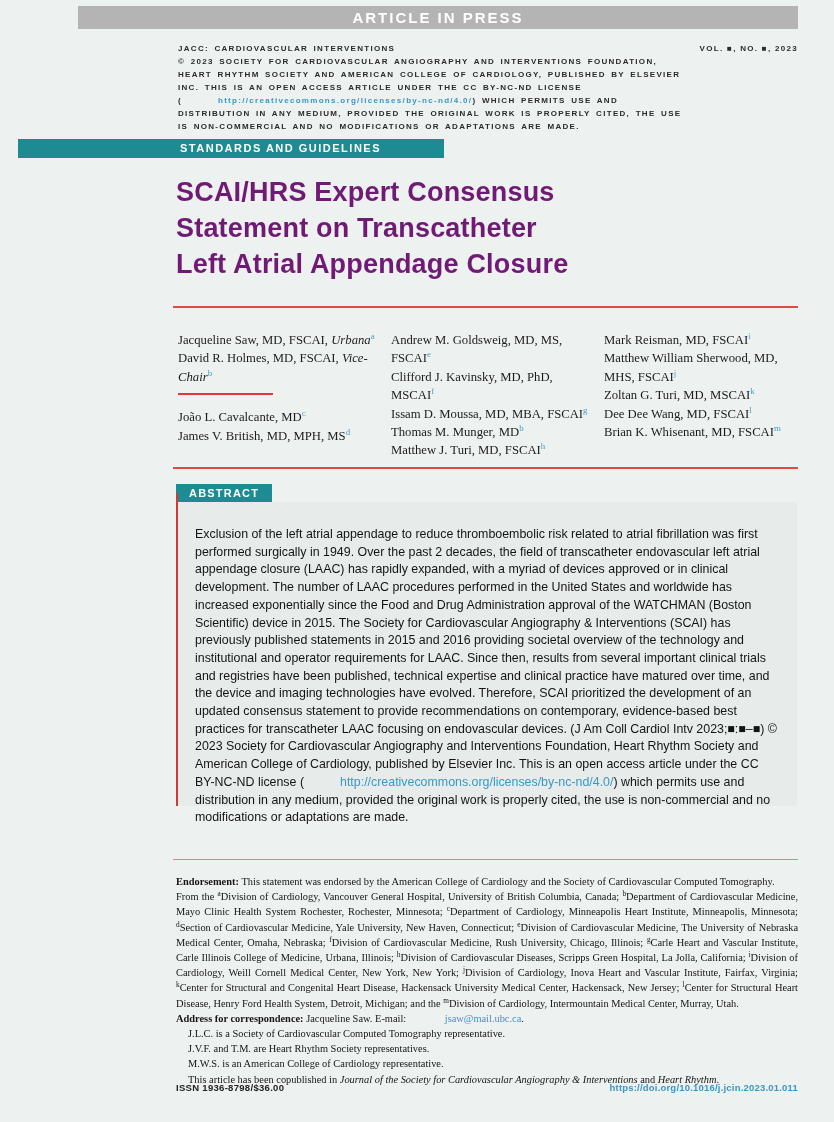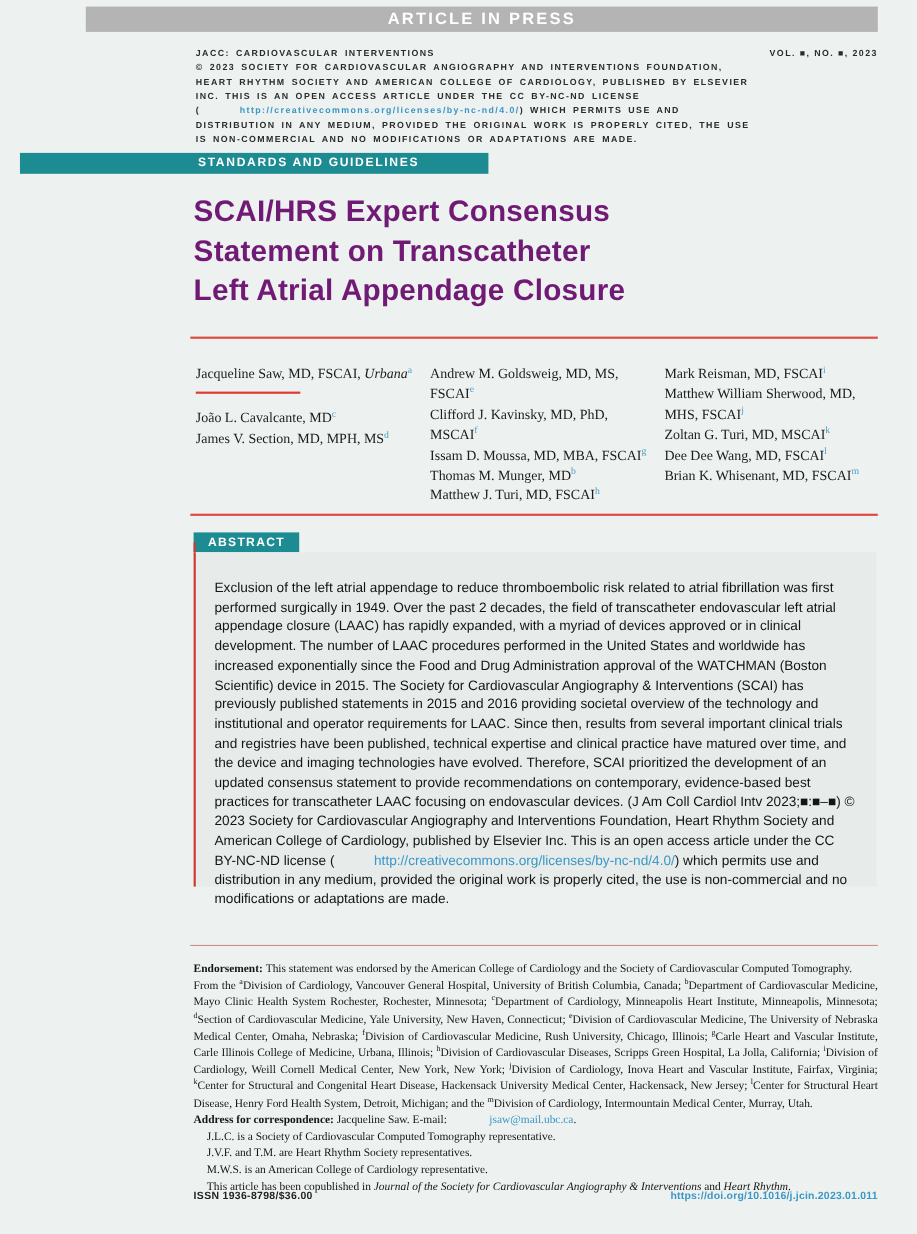--- a/index.html
+++ b/index.html
@@ -78,23 +78,24 @@
   <div class="title">
     <div>SCAI/HRS Expert Consensus</div>
     <div>Statement on Transcatheter</div>
     <div>Left Atrial Appendage Closure</div>
   </div>
 
   <div class="rule rule-1"></div>
 
   <div class="authors-col col1">
     <div class="author"><span>Jacqueline Saw, MD, FSCAI, </span><em>Urbana</em><sup>a</sup></div>
+    <div class="author"><span>David R. Holmes, MD, FSCAI, </span><em>Vice-Chair</em><sup>b</sup></div>
     <div class="authors-divider"></div>
     <div class="author"><span>João L. Cavalcante, MD</span><sup>c</sup></div>
-    <div class="author"><span>James V. Section, MD, MPH, MS</span><sup>d</sup></div>
+    <div class="author"><span>James V. British, MD, MPH, MS</span><sup>d</sup></div>
   </div>
 
   <div class="authors-col col2">
     <div class="author"><span>Andrew M. Goldsweig, MD, MS, FSCAI</span><sup>e</sup></div>
     <div class="author"><span>Clifford J. Kavinsky, MD, PhD, MSCAI</span><sup>f</sup></div>
     <div class="author"><span>Issam D. Moussa, MD, MBA, FSCAI</span><sup>g</sup></div>
     <div class="author"><span>Thomas M. Munger, MD</span><sup>b</sup></div>
     <div class="author"><span>Matthew J. Turi, MD, FSCAI</span><sup>h</sup></div>
   </div>
 

